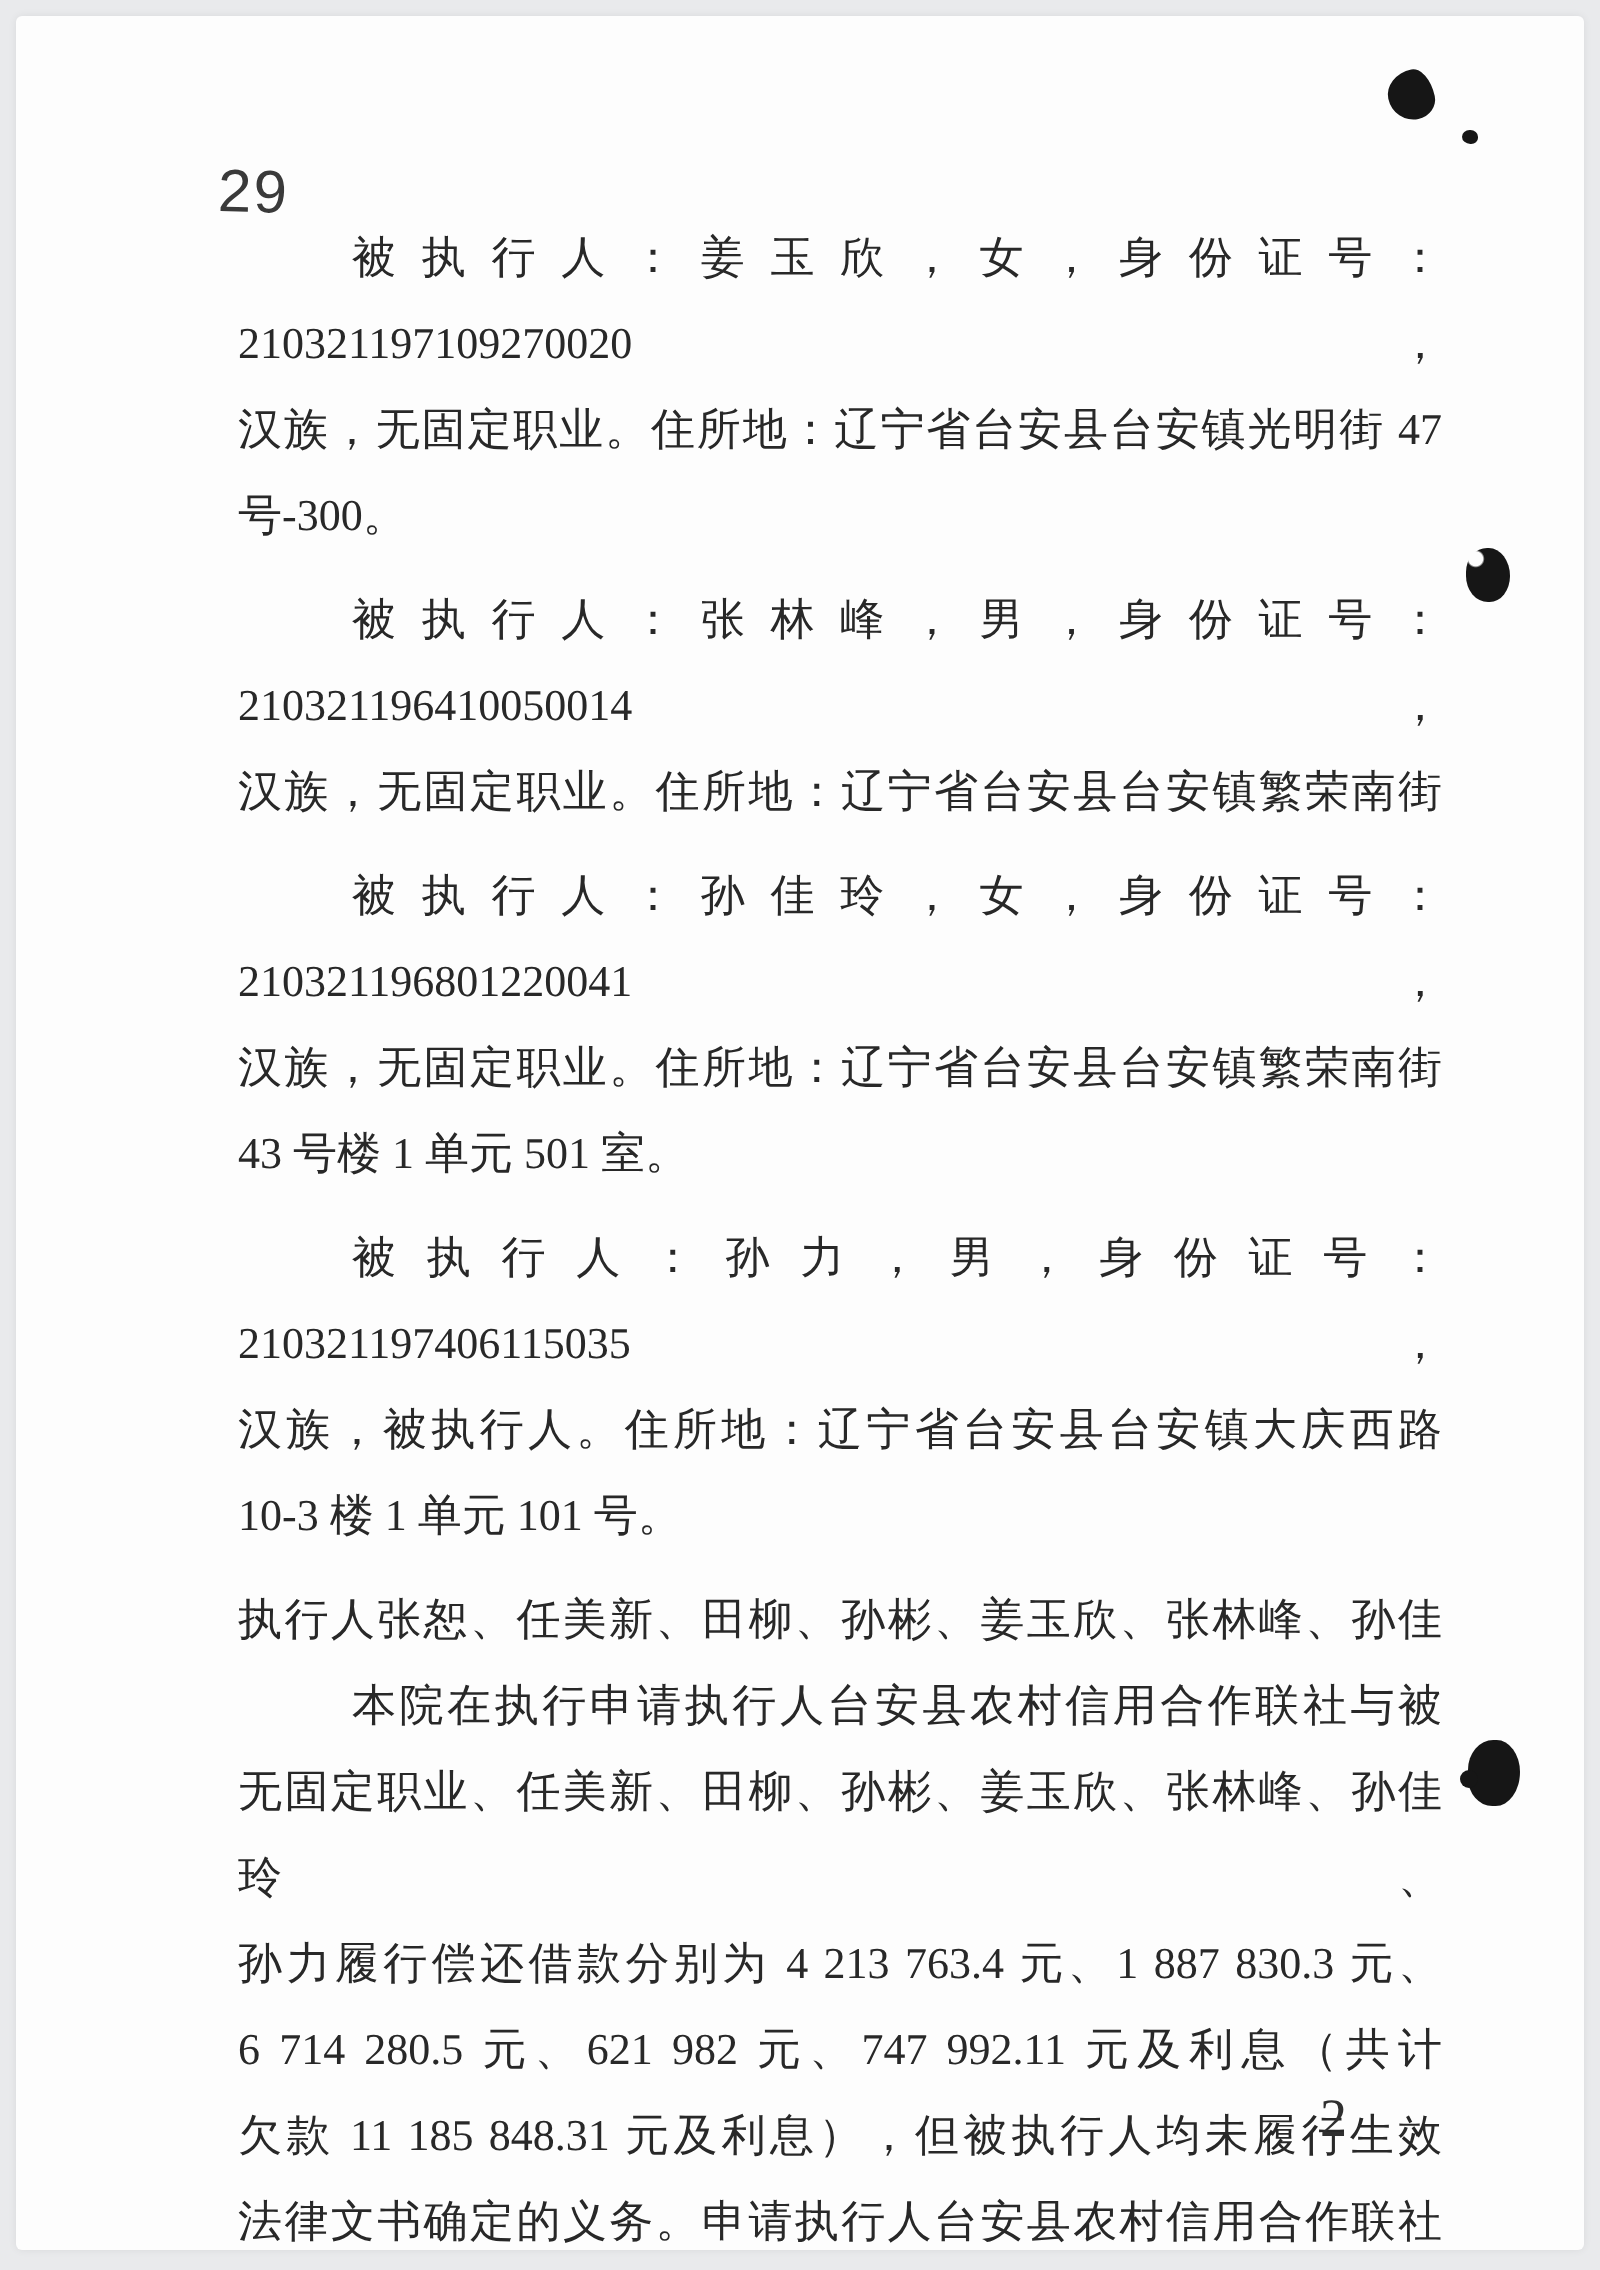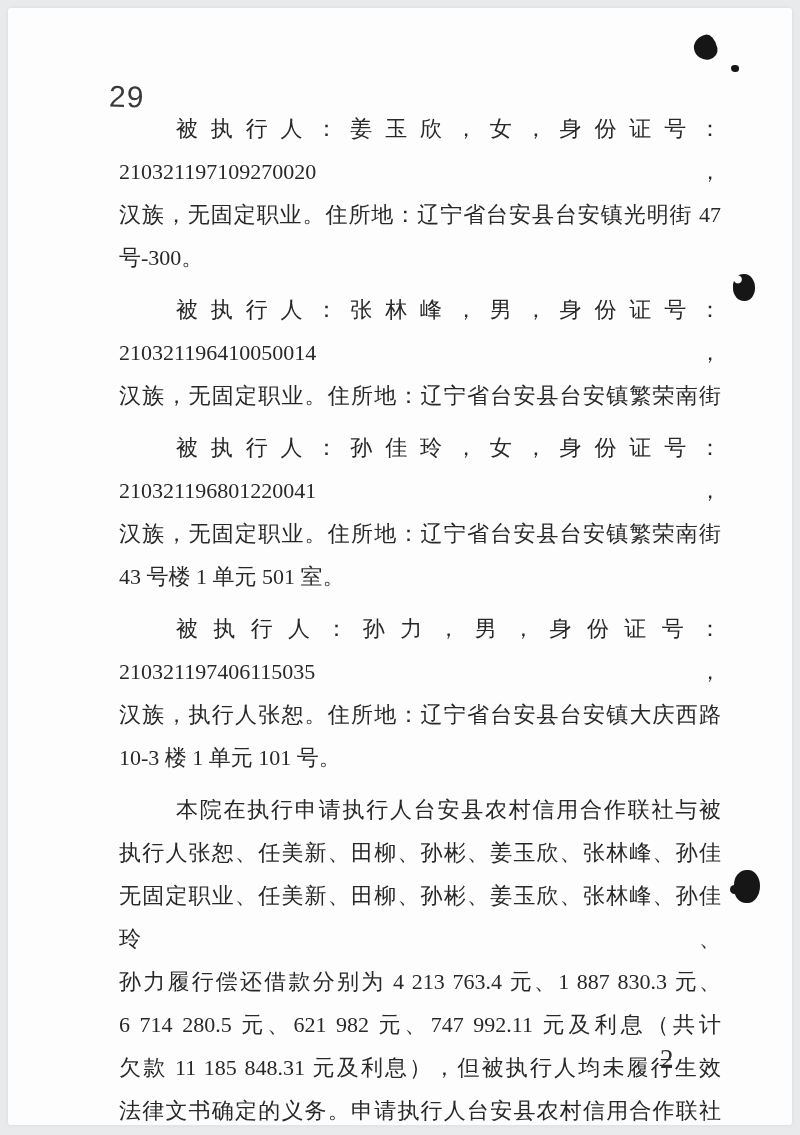--- a/index.html
+++ b/index.html
@@ -81,27 +81,27 @@
     </div>
 
     <div class="para">
       <div class="line indent">被执行人：孙佳玲，女，身份证号：210321196801220041，</div>
       <div class="line">汉族，无固定职业。住所地：辽宁省台安县台安镇繁荣南街</div>
       <div class="line end">43 号楼 1 单元 501 室。</div>
     </div>
 
     <div class="para">
       <div class="line indent">被执行人：孙力，男，身份证号：210321197406115035，</div>
-      <div class="line">汉族，执行人张恕。住所地：辽宁省台安县台安镇大庆西路</div>
+      <div class="line">汉族，被执行人。住所地：辽宁省台安县台安镇大庆西路</div>
       <div class="line end">10-3 楼 1 单元 101 号。</div>
     </div>
 
     <div class="para">
+      <div class="line">执行人张恕、任美新、田柳、孙彬、姜玉欣、张林峰、孙佳</div>
       <div class="line indent">本院在执行申请执行人台安县农村信用合作联社与被</div>
-      <div class="line">执行人张恕、任美新、田柳、孙彬、姜玉欣、张林峰、孙佳</div>
       <div class="line">无固定职业、任美新、田柳、孙彬、姜玉欣、张林峰、孙佳玲、</div>
       <div class="line">孙力履行偿还借款分别为 4 213 763.4 元、1 887 830.3 元、</div>
       <div class="line">6 714 280.5 元、621 982 元、747 992.11 元及利息（共计</div>
       <div class="line">欠款 11 185 848.31 元及利息），但被执行人均未履行生效</div>
       <div class="line">法律文书确定的义务。申请执行人台安县农村信用合作联社</div>
     </div>
 
   </div>
 
   <span class="footer-num">2</span>

